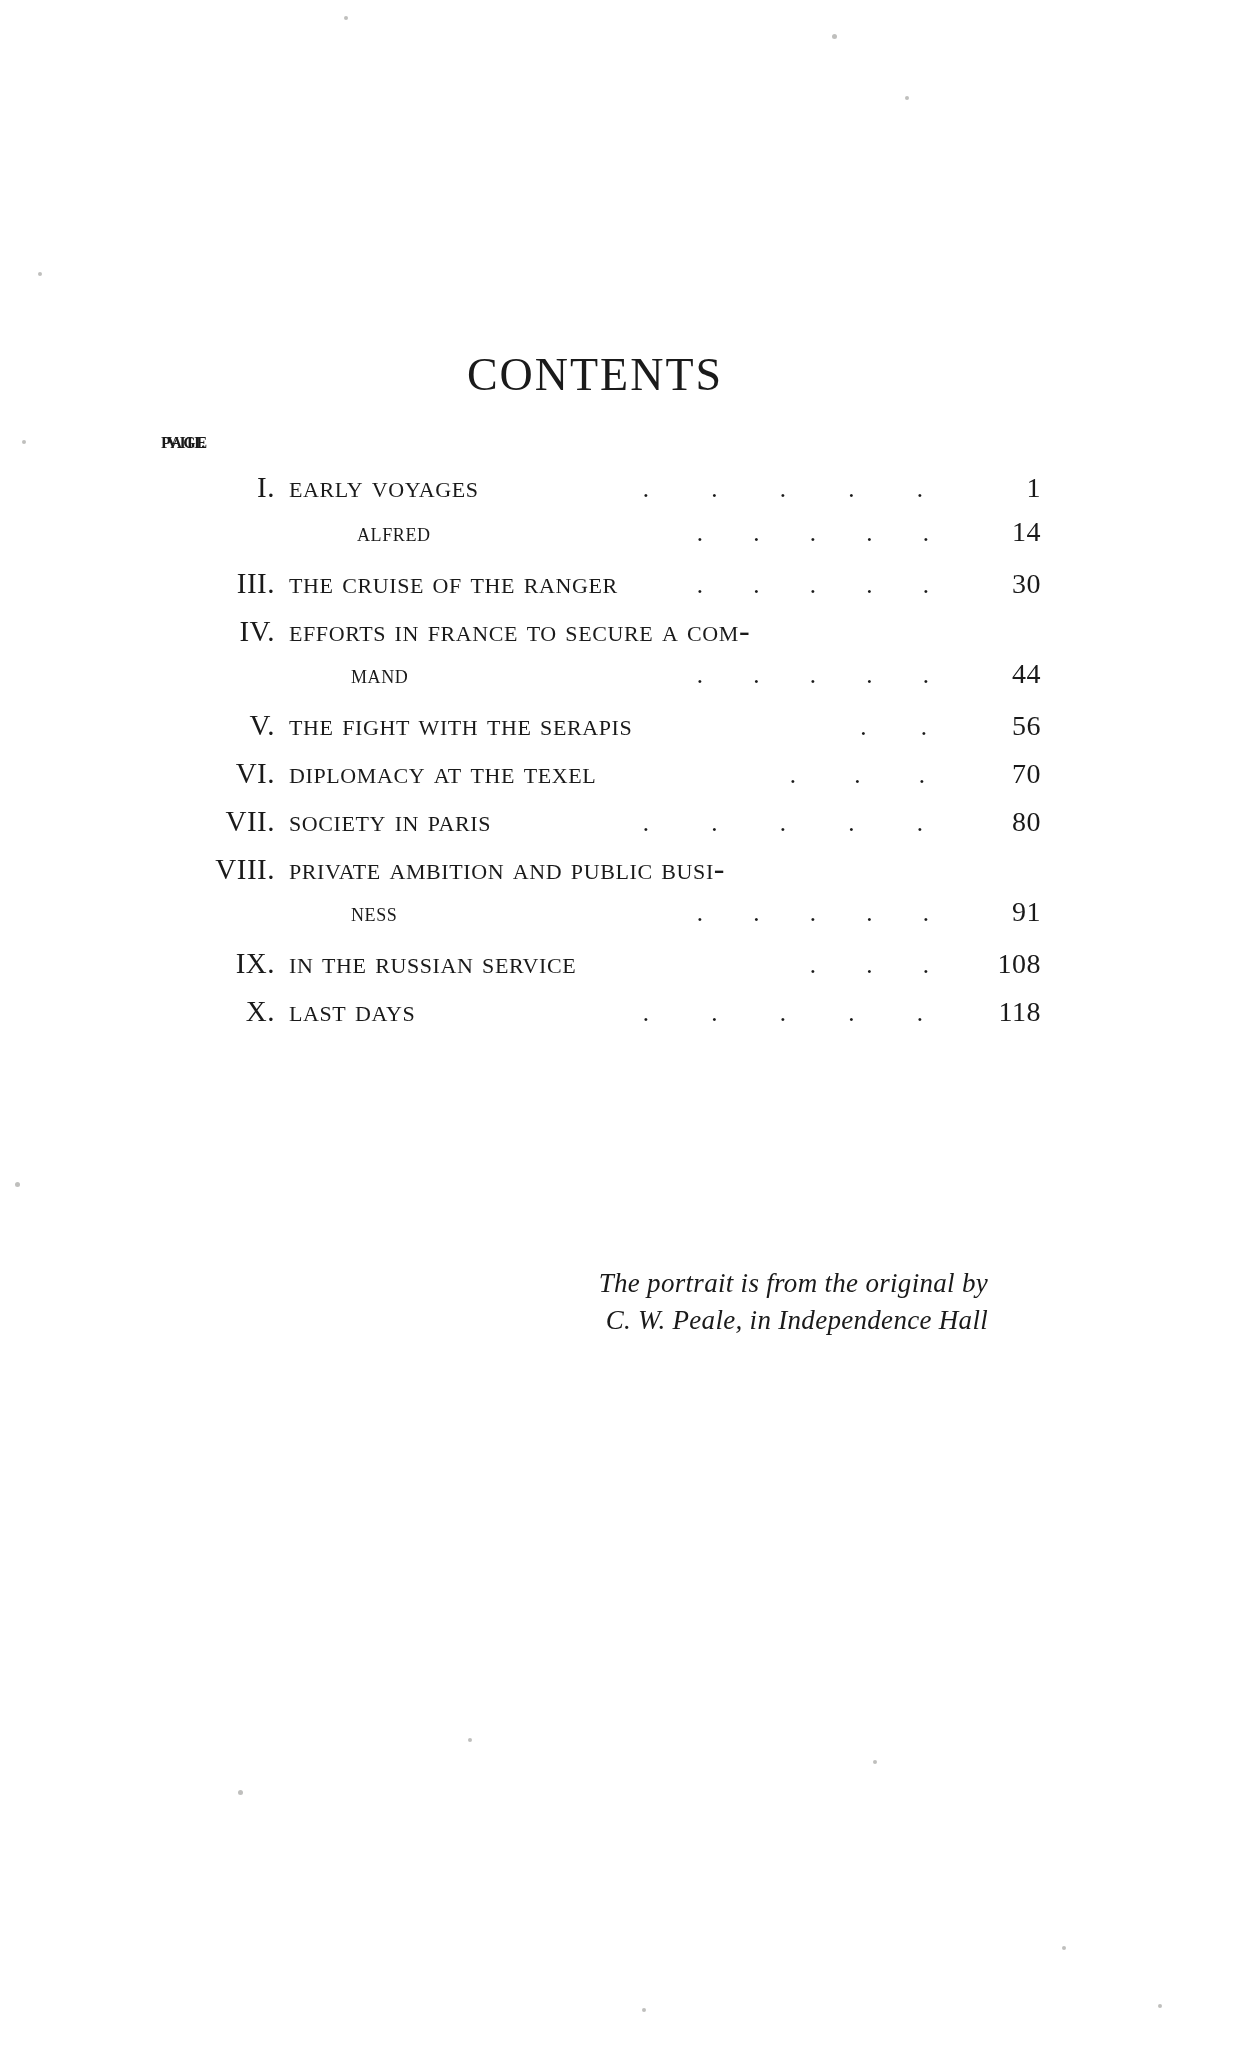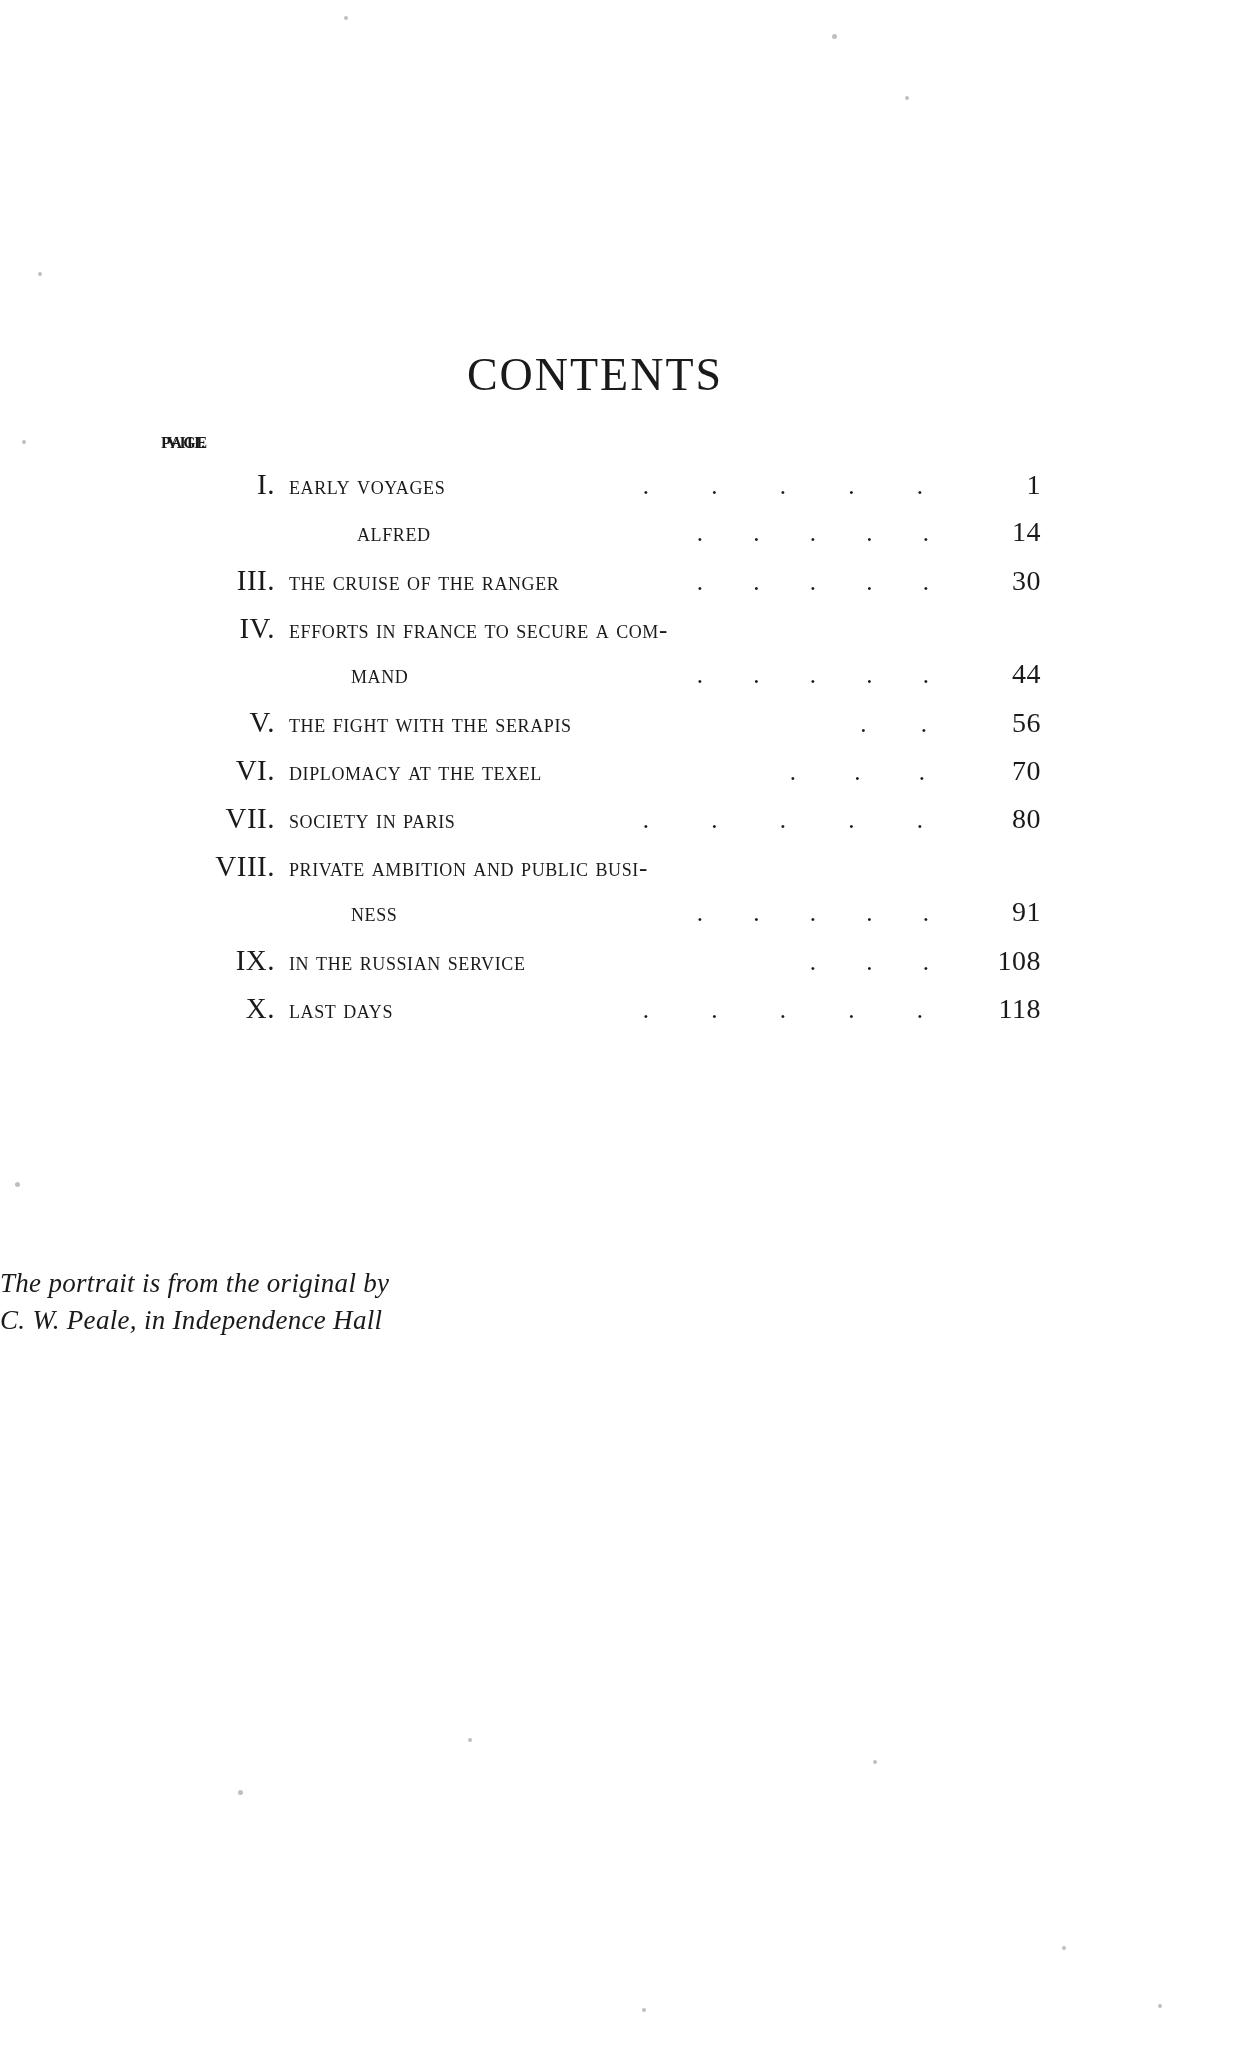--- a/index.html
+++ b/index.html
@@ -90,21 +90,21 @@
     text-align: right;
     padding-right: 14px;
     box-sizing: border-box;
     font-size: 29px;
     font-family: "Liberation Serif", serif;
     letter-spacing: .5px;
   }
 
   .title {
     flex: 1 1 auto;
-    font-size: 25px;
+    font-size: 32px;
     font-family: "Liberation Serif", serif;
     letter-spacing: .6px;
     font-variant: small-caps;
     text-transform: lowercase;
     white-space: nowrap;
   }
   .title.spread {
     display: flex;
     justify-content: space-between;
     padding-right: 6px;
@@ -150,21 +150,21 @@
     padding-left: 62px;
     white-space: nowrap;
   }
   .cont .contword.ind2 { padding-left: 68px; }
 
   .note {
     position: absolute;
     left: 0;
     top: 1265px;
     width: 988px;
-    text-align: left;
+    text-align: right;
     font-style: italic;
     font-size: 27px;
     line-height: 1.38;
     letter-spacing: .3px;
     font-family: "Liberation Serif", serif;
   }
 </style>
 </head>
 <body>
 

